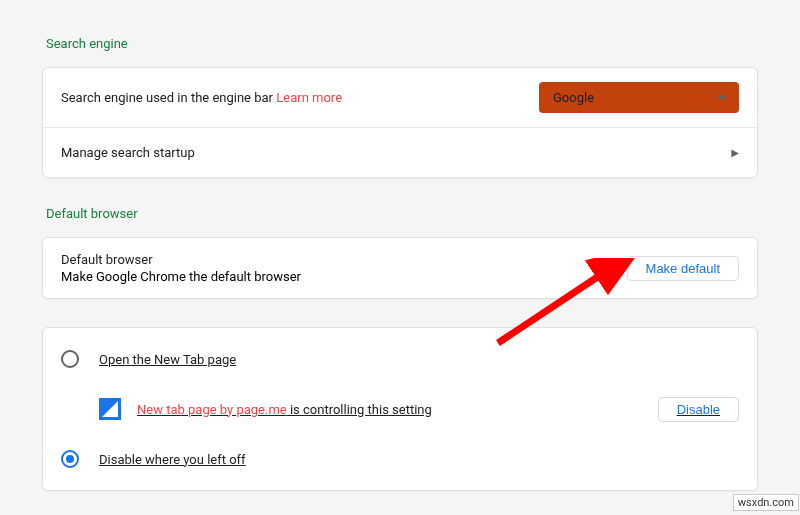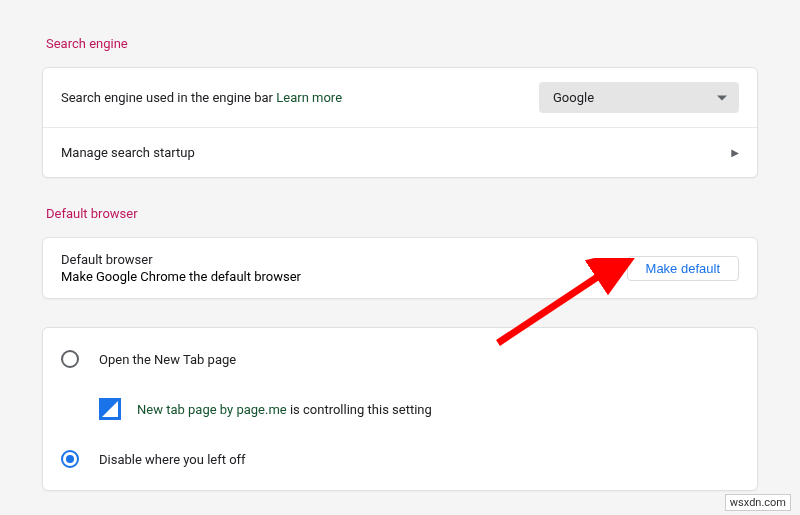--- a/index.html
+++ b/index.html
@@ -8,42 +8,42 @@
       background: #f5f5f5;
       width: 800px;
       height: 515px;
       position: relative;
       color: #202124;
       font-size: 13px;
     }
     .page { padding: 24px 42px 0 42px; }
     .section-title {
       font-size: 13px;
-      color: #be185d;
+      color: #15803d;
       margin: 12px 0 16px 4px;
       font-weight: 400;
     }
     .card {
       background: #fff;
       border: 1px solid #e0e0e0;
       border-radius: 6px;
       box-shadow: 0 1px 2px rgba(0,0,0,0.04);
       margin-bottom: 28px;
     }
     .row {
       display: flex;
       align-items: center;
       padding: 14px 18px;
       min-height: 50px;
     }
     .row + .row { border-top: 1px solid #e8e8e8; }
     .row-label { flex: 1; font-size: 13px; color: #202124; }
     .row-sub { display: block; color: #000000; font-size: 13px; margin-top: 2px; }
     .select {
-      background: #e5e5e5;
+      background: #c2410c;
       border-radius: 4px;
       padding: 8px 34px 8px 14px;
       min-width: 200px;
       position: relative;
       color: #202124;
       cursor: pointer;
     }
     .dropdown-arrow {
       position: absolute; right: 12px; top: 50%; transform: translateY(-50%);
       width: 0; height: 0;
@@ -56,21 +56,21 @@
     }
     .btn-outline {
       border: 1px solid #dadce0;
       background: #fff;
       color: #1a73e8;
       padding: 4px 18px;
       border-radius: 4px;
       font-size: 13px;
       cursor: pointer;
     }
-    .link { color: #14532d; cursor: pointer; }
+    .link { color: #ef4444; cursor: pointer; }
     .radio {
       width: 18px; height: 18px; border-radius: 50%;
       border: 2px solid #5f6368; margin-right: 20px;
       position: relative; cursor: pointer;
       flex-shrink: 0;
     }
     .radio.checked { border-color: #1a73e8; }
     .radio.checked::after {
       content: ""; position: absolute; top: 3px; left: 3px;
       width: 8px; height: 8px; border-radius: 50%;
@@ -79,29 +79,29 @@
     .ext-icon {
       width: 22px; height: 22px; margin-right: 16px; margin-left: 38px;
       background: #1a73e8; position: relative; flex-shrink: 0;
     }
     .ext-icon::after {
       content: ""; position: absolute; left: 3px; top: 3px;
       width: 16px; height: 16px; background: #fff;
       clip-path: polygon(0 100%, 100% 0, 100% 100%);
     }
     .startup-card { padding: 6px 0; }
-    .startup-card .row { border: none; padding: 12px 18px; }
+    .startup-card .row { border: none; padding: 12px 18px; text-decoration: underline; }
     .arrow-annotation {
       position: absolute;
       left: 488px; top: 258px;
       width: 150px; height: 90px;
       pointer-events: none;
     }
     .watermark {
-      position: absolute; bottom: 4px; right: 9px;
+      position: absolute; bottom: 4px; right: 1px;
       background: #fff; border: 1px solid #ccc;
       font-size: 11px; padding: 1px 4px; color: #333;
     }
   </style>
 </head>
 <body>
 
 <div class="page">
 
   <div class="section-title">Search engine</div>
@@ -136,20 +136,21 @@
   <div class="card startup-card">
     <div class="row">
       <span class="radio"></span>
       <span>Open the New Tab page</span>
     </div>
     <div class="row">
       <span class="ext-icon"></span>
       <div class="row-label">
         <span class="link">New tab page by page.me</span><span> is controlling this setting</span>
       </div>
+      <button class="btn-outline">Disable</button>
     </div>
     <div class="row">
       <span class="radio checked"></span>
       <span>Disable where you left off</span>
     </div>
   </div>
 
 </div>
 
 <svg class="arrow-annotation" viewBox="0 0 150 90">

